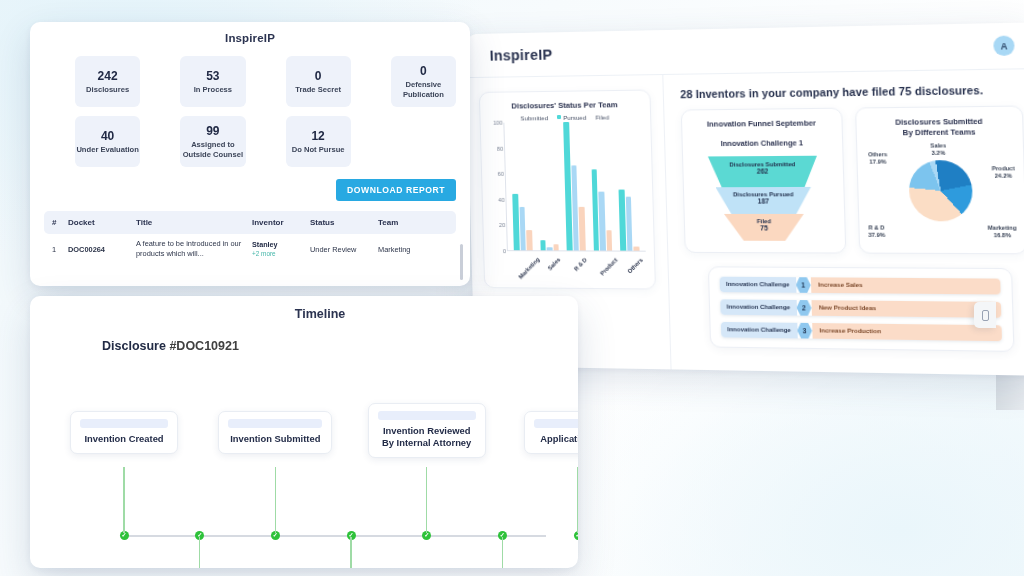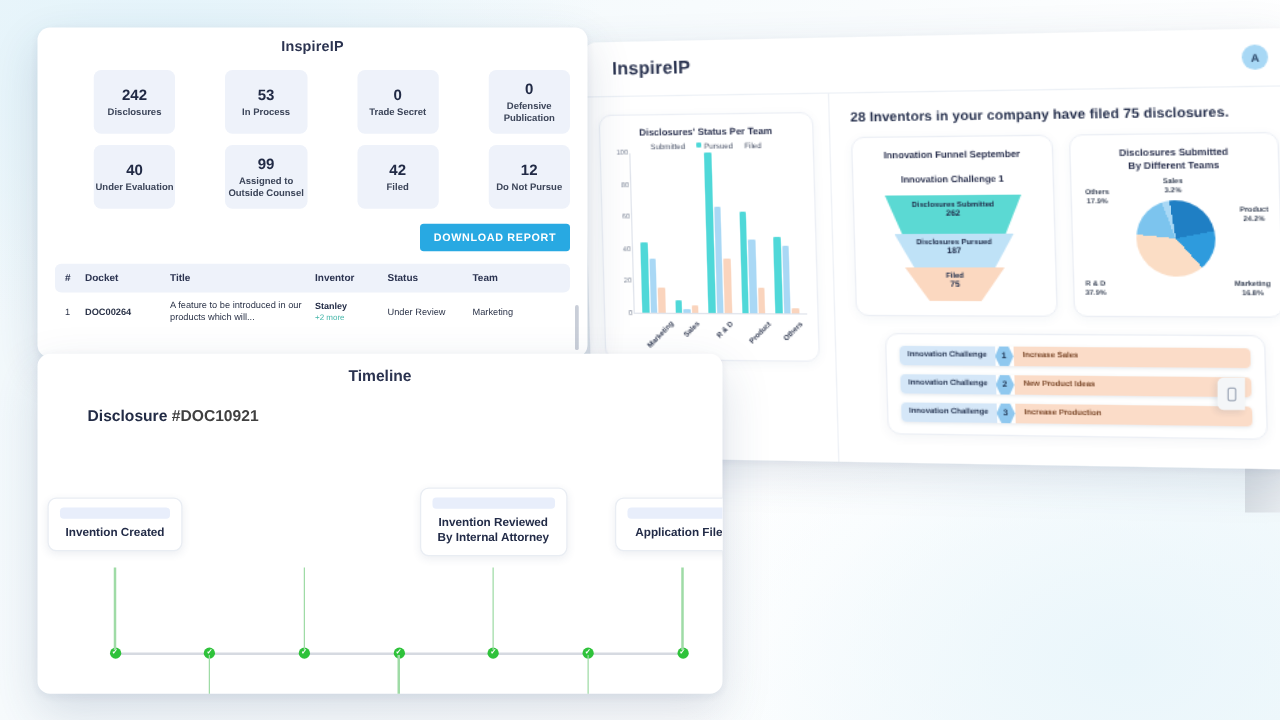--- a/index.html
+++ b/index.html
@@ -167,25 +167,26 @@
   .trow { height: 30px; padding: 0 8px; }
   .trow div { font-size: 7.4px; color: #2c3449; }
   .docket { color: #4ab3e8; font-weight: 600; }
   .ttitle { color: #9aa3b2; line-height: 1.3; font-size: 6.6px; }
   .inventor b { display: block; font-weight: 700; color: #222b45; font-size: 7.2px; }
   .inventor span { color: #44b6a9; font-size: 6.4px; }
   #tbl-scroll { position: absolute; right: 7px; top: 222px; width: 3px; height: 36px; background: #c9ced8; border-radius: 2px; }
 
   
   #timeline-panel {
-    position: absolute; left: 30px; top: 283px;
+    position: absolute; left: 30px; top: 296px;
     width: 548px; height: 272px;
     background: #fff; border-radius: 10px;
     box-shadow: 0 16px 38px rgba(40,70,110,.17), 0 2px 8px rgba(40,70,110,.07);
     overflow: hidden;
+    padding-left: 32px;
   }
   #timeline-title { text-align: center; font-size: 12.5px; font-weight: 600; color: #2b3350; margin-top: 11px; }
   #disclosure-line { margin: 18px 0 0 40px; font-size: 12.5px; font-weight: 700; color: #222b45; }
   #disclosure-line .id { color: #404040; font-weight: 700; }
   #tl-canvas { position: relative; height: 190px; margin-top: 6px; }
   .tnode { position: absolute; width: 9px; height: 9px; border-radius: 50%; background: #2ec23a; top: 172px; }
   .tnode::after {
     content: "✓"; position: absolute; inset: 0; color: #fff;
     font-size: 6px; line-height: 9px; text-align: center; font-weight: 700;
   }
@@ -364,24 +365,20 @@
       <div class="stat">
         <div class="num">40</div>
         <div class="lab" style="white-space: pre-line;">Under Evaluation</div>
       </div>
       <div class="stat">
         <div class="num">99</div>
         <div class="lab" style="white-space: pre-line;">Assigned to
 Outside Counsel</div>
       </div>
       <div class="stat">
-        <div class="num">42</div>
-        <div class="lab" style="white-space: pre-line;">Filed</div>
-      </div>
-      <div class="stat">
         <div class="num">12</div>
         <div class="lab" style="white-space: pre-line;">Do Not Pursue</div>
       </div>
     </div>
   <button id="download-report">DOWNLOAD REPORT</button>
   <div id="dock-table">
     <div class="thead" id="thead">
         <div>#</div>
         <div>Docket</div>
         <div>Title</div>
@@ -423,20 +420,24 @@
       <div class="tnode" style="left: 360.167px;"></div>
       <div class="tconn" style="left: 363.917px; top: 108px; height: 66px;"></div>
       <div class="tnode" style="left: 435.833px;"></div>
       <div class="tconn" style="left: 439.583px; top: 178px; height: 38px;"></div>
       <div class="tnode" style="left: 511.5px;"></div>
       <div class="tconn" style="left: 515.25px; top: 108px; height: 66px;"></div>
       <div class="tcard" style="width: 108px; left: 8px; top: 52px;">
         <div class="ph"></div>
         <div class="tlab">Invention Created</div>
       </div>
+      <div class="tcard" style="width: 114px; left: 156.333px; top: 52px;">
+        <div class="ph"></div>
+        <div class="tlab">Invention Submitted</div>
+      </div>
       <div class="tcard" style="width: 118px; left: 305.667px; top: 44px;">
         <div class="ph"></div>
         <div class="tlab">Invention Reviewed
 By Internal Attorney</div>
       </div>
       <div class="tcard" style="width: 108px; left: 462px; top: 52px;">
         <div class="ph"></div>
         <div class="tlab">Application Filed</div>
       </div>
     </div>

